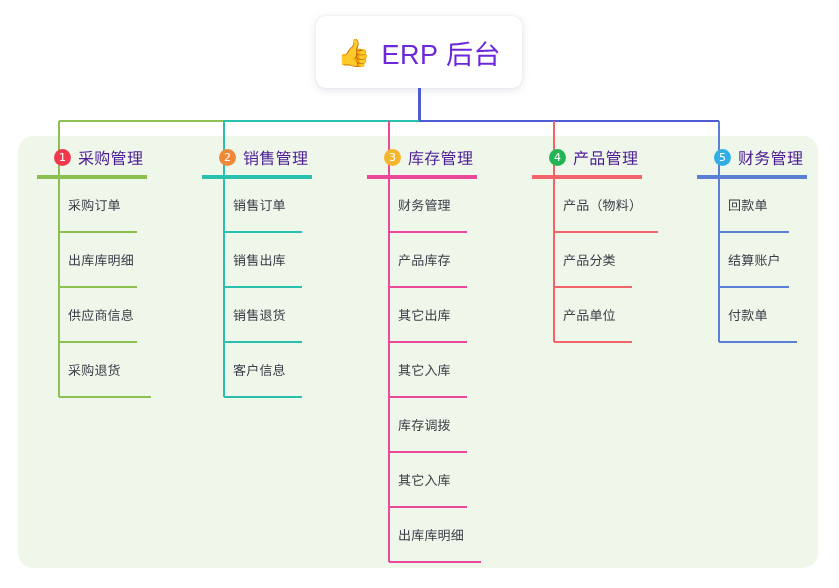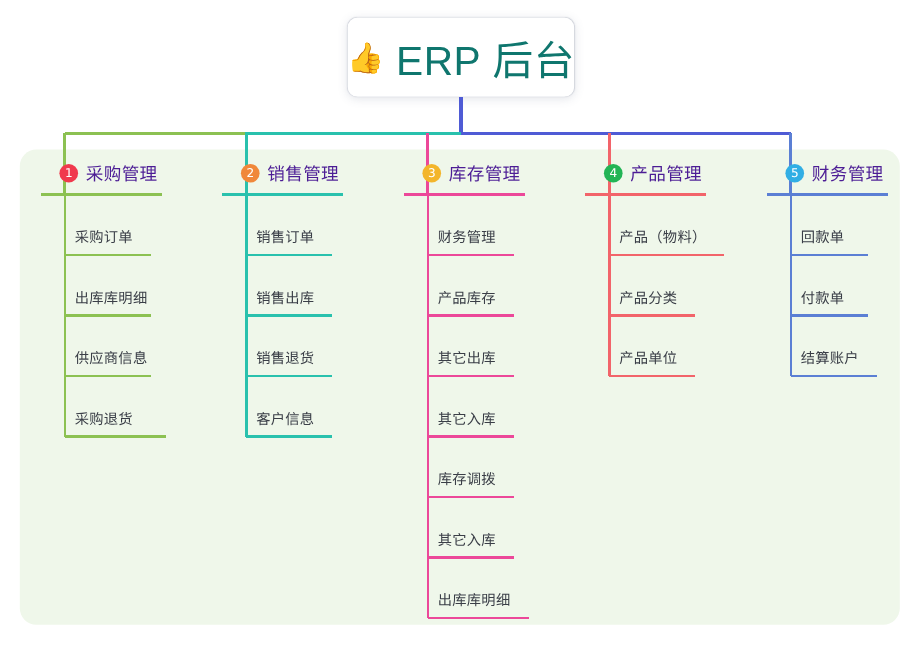--- a/index.html
+++ b/index.html
@@ -38,22 +38,22 @@
     gap: 11px;
     box-sizing: border-box;
   }
   .root-emoji {
     font-size: 27px;
     line-height: 1;
     display: inline-block;
     transform: translateY(1px);
   }
   .root-title {
-    font-size: 37px;
-    color: #0f766e;
+    font-size: 27px;
+    color: #6d28d9;
     letter-spacing: 0.5px;
     white-space: nowrap;
   }
 
   
   .panel {
     position: absolute;
     left: 18px;
     top: 136px;
     width: 800px;
@@ -109,21 +109,21 @@
     list-style: none;
   }
   .leaf {
     position: relative;
     height: 55px;
     box-sizing: border-box;
   }
   .leaf-label {
     position: absolute;
     left: 32px;
-    bottom: 8px;
+    bottom: 18px;
     font-size: 13px;
     color: #3a3e47;
     white-space: nowrap;
     letter-spacing: 0.2px;
   }
 </style>
 </head>
 <body>
 
 <div id="canvas">
@@ -268,22 +268,22 @@
       <div class="column" style="left: 696px; top: 145px;">
         <div class="col-header">
           <span class="badge" style="background: rgb(49, 174, 228);">5</span>
           <span class="col-title">财务管理</span>
         </div>
         <ul class="leaf-list" style="margin-top: 8px;">
           <li class="leaf">
             <span class="leaf-label">回款单</span>
           </li>
           <li class="leaf">
+            <span class="leaf-label">结算账户</span>
+          </li>
+          <li class="leaf">
             <span class="leaf-label">付款单</span>
           </li>
-          <li class="leaf">
-            <span class="leaf-label">结算账户</span>
-          </li>
         </ul>
       </div>
     </div>
 
 </div>
 
 </body></html>

